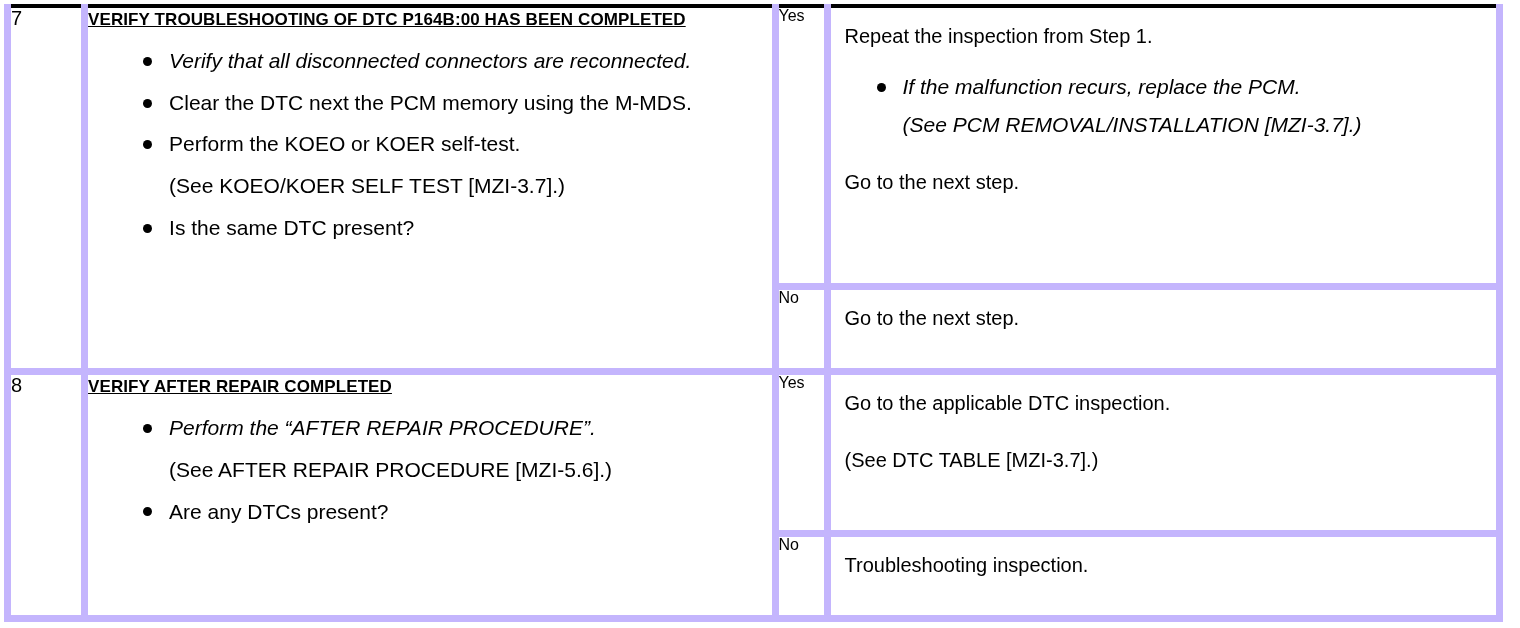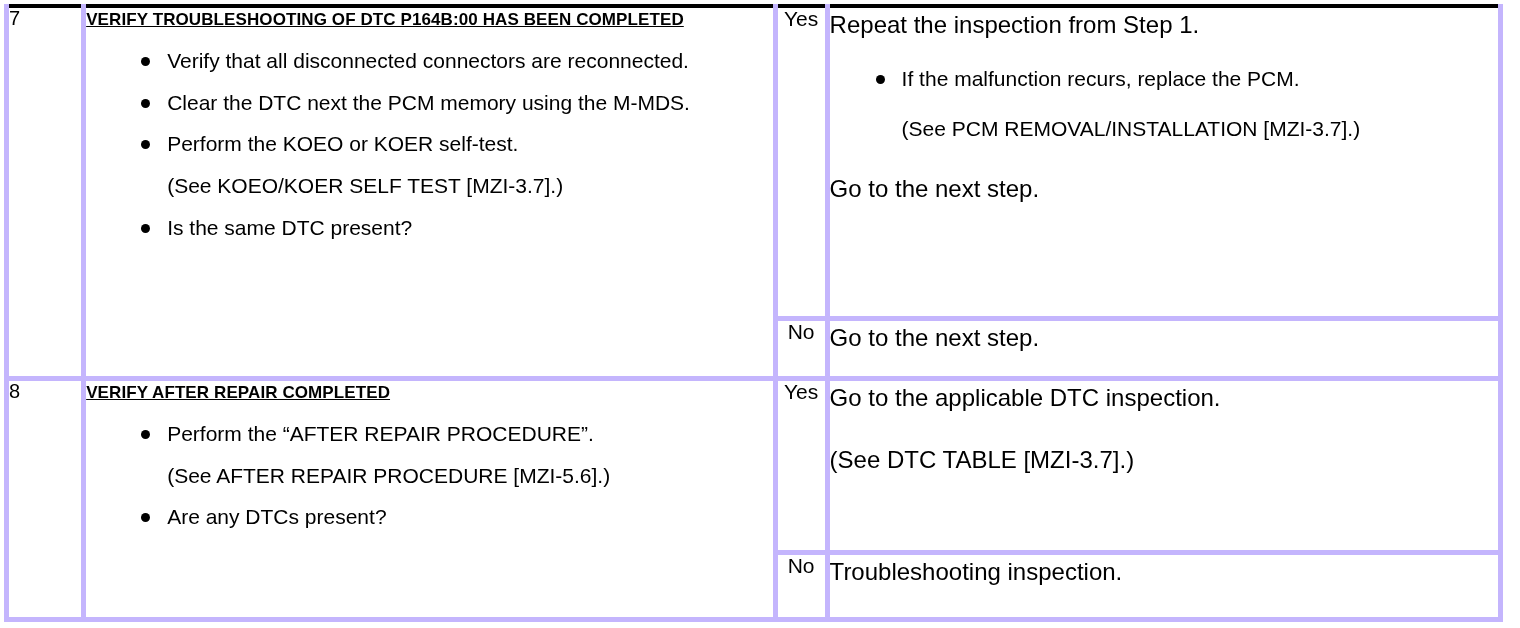--- a/index.html
+++ b/index.html
@@ -29,21 +29,21 @@
     left: 4px;
     top: 4px;
     width: 1499px;
     height: 618px;
     border-collapse: collapse;
     table-layout: fixed;
     background: #ffffff;
     border: 4px solid #000000;
   }
   .dtc-table td {
-    border: 5px solid #c4b5fd;
+    border: 7px solid #c4b5fd;
     vertical-align: top;
     padding: 0;
     background: #ffffff;
   }
 
   
   tr.step-row > td {
     border-top: 3px solid #000000;
   }
   tr.first-step > td {
@@ -62,25 +62,24 @@
     line-height: 1.0;
     padding: 8px 0 0 6px;
     letter-spacing: 0.2px;
   }
 
   .inspection {
     padding: 10px 10px 8px 8px;
   }
 
   .answer {
-    font-size: 21px;
+    font-size: 16px;
     line-height: 1.0;
     padding: 9px 0 0 5px;
     white-space: nowrap;
-    text-align: center;
   }
 
   .action {
     padding: 10px 8px 8px 9px;
   }
 
   .heading {
     font-size: 17px;
     font-weight: bold;
     line-height: 1.40;
@@ -97,52 +96,54 @@
   }
   ul.bullets > li {
     position: relative;
     font-size: 21px;
     line-height: 1.42;
     margin: 12px 0 0 0;
     padding-left: 81px;
   }
   ul.bullets > li.first-bullet {
     margin-top: 14px;
+    font-style: italic;
   }
   ul.bullets > li .dot {
     position: absolute;
     left: 55px;
     top: 0.52em;
     width: 9px;
     height: 9px;
     border-radius: 50%;
     background: #000000;
   }
   ul.bullets > li.note {
     padding-left: 81px;
   }
 
   
   .action p.plain {
-    font-size: 24px;
+    font-size: 20px;
     line-height: 1.42;
-    margin: 0;
+    margin: 14px;
   }
   .action p.gap-top {
     margin-top: 28px;
   }
   .action ul.bullets > li {
     padding-left: 72px;
     margin-top: 22px;
+    font-style: italic;
   }
   .action ul.bullets > li .dot {
     left: 46px;
   }
   .action ul.bullets > li.note {
-    margin-top: 20px;
+    margin-top: 8px;
     padding-left: 72px;
   }
 </style>
 </head>
 <body>
 
 <div class="page">
 
   <table class="dtc-table">
     <colgroup>

